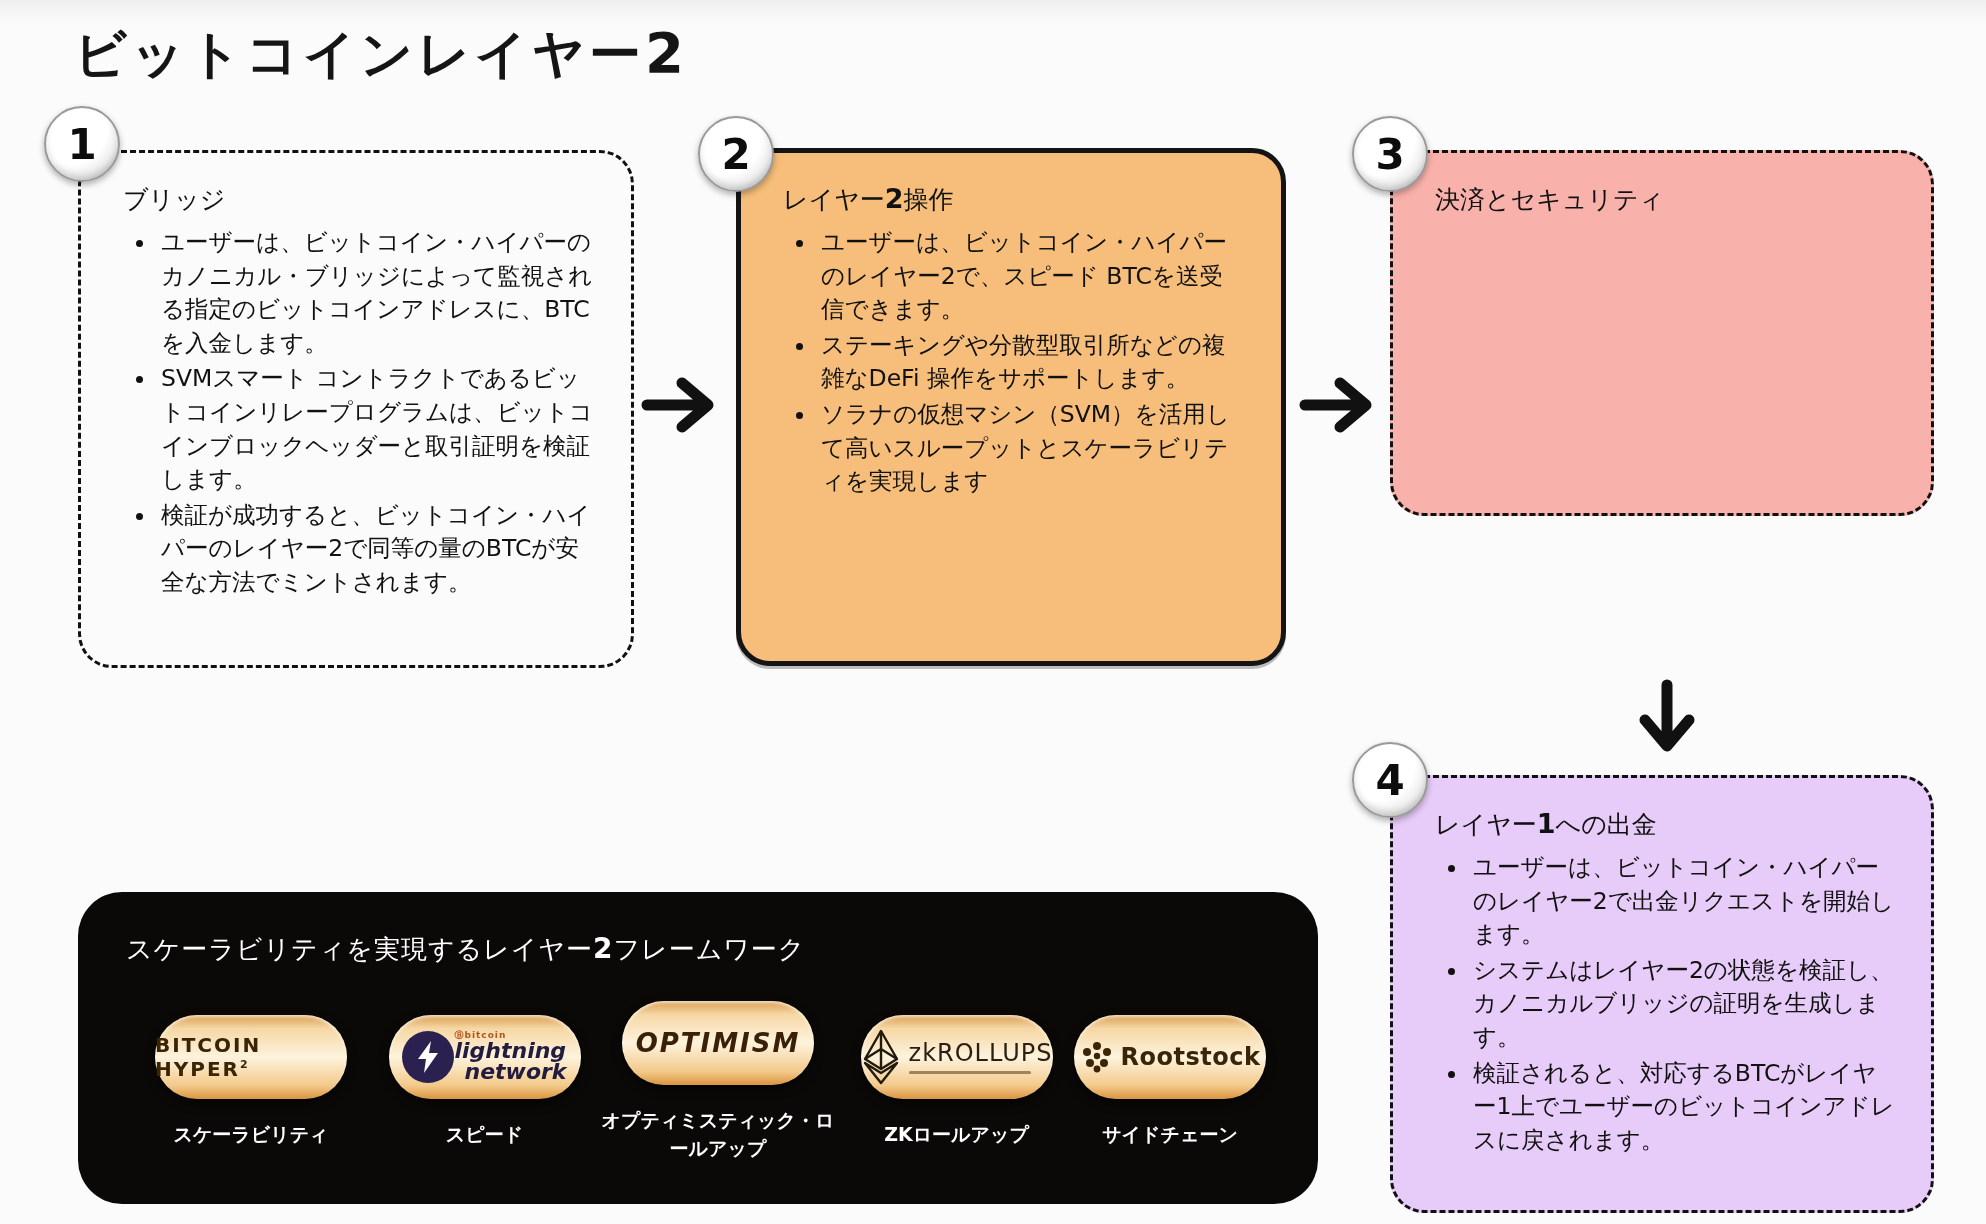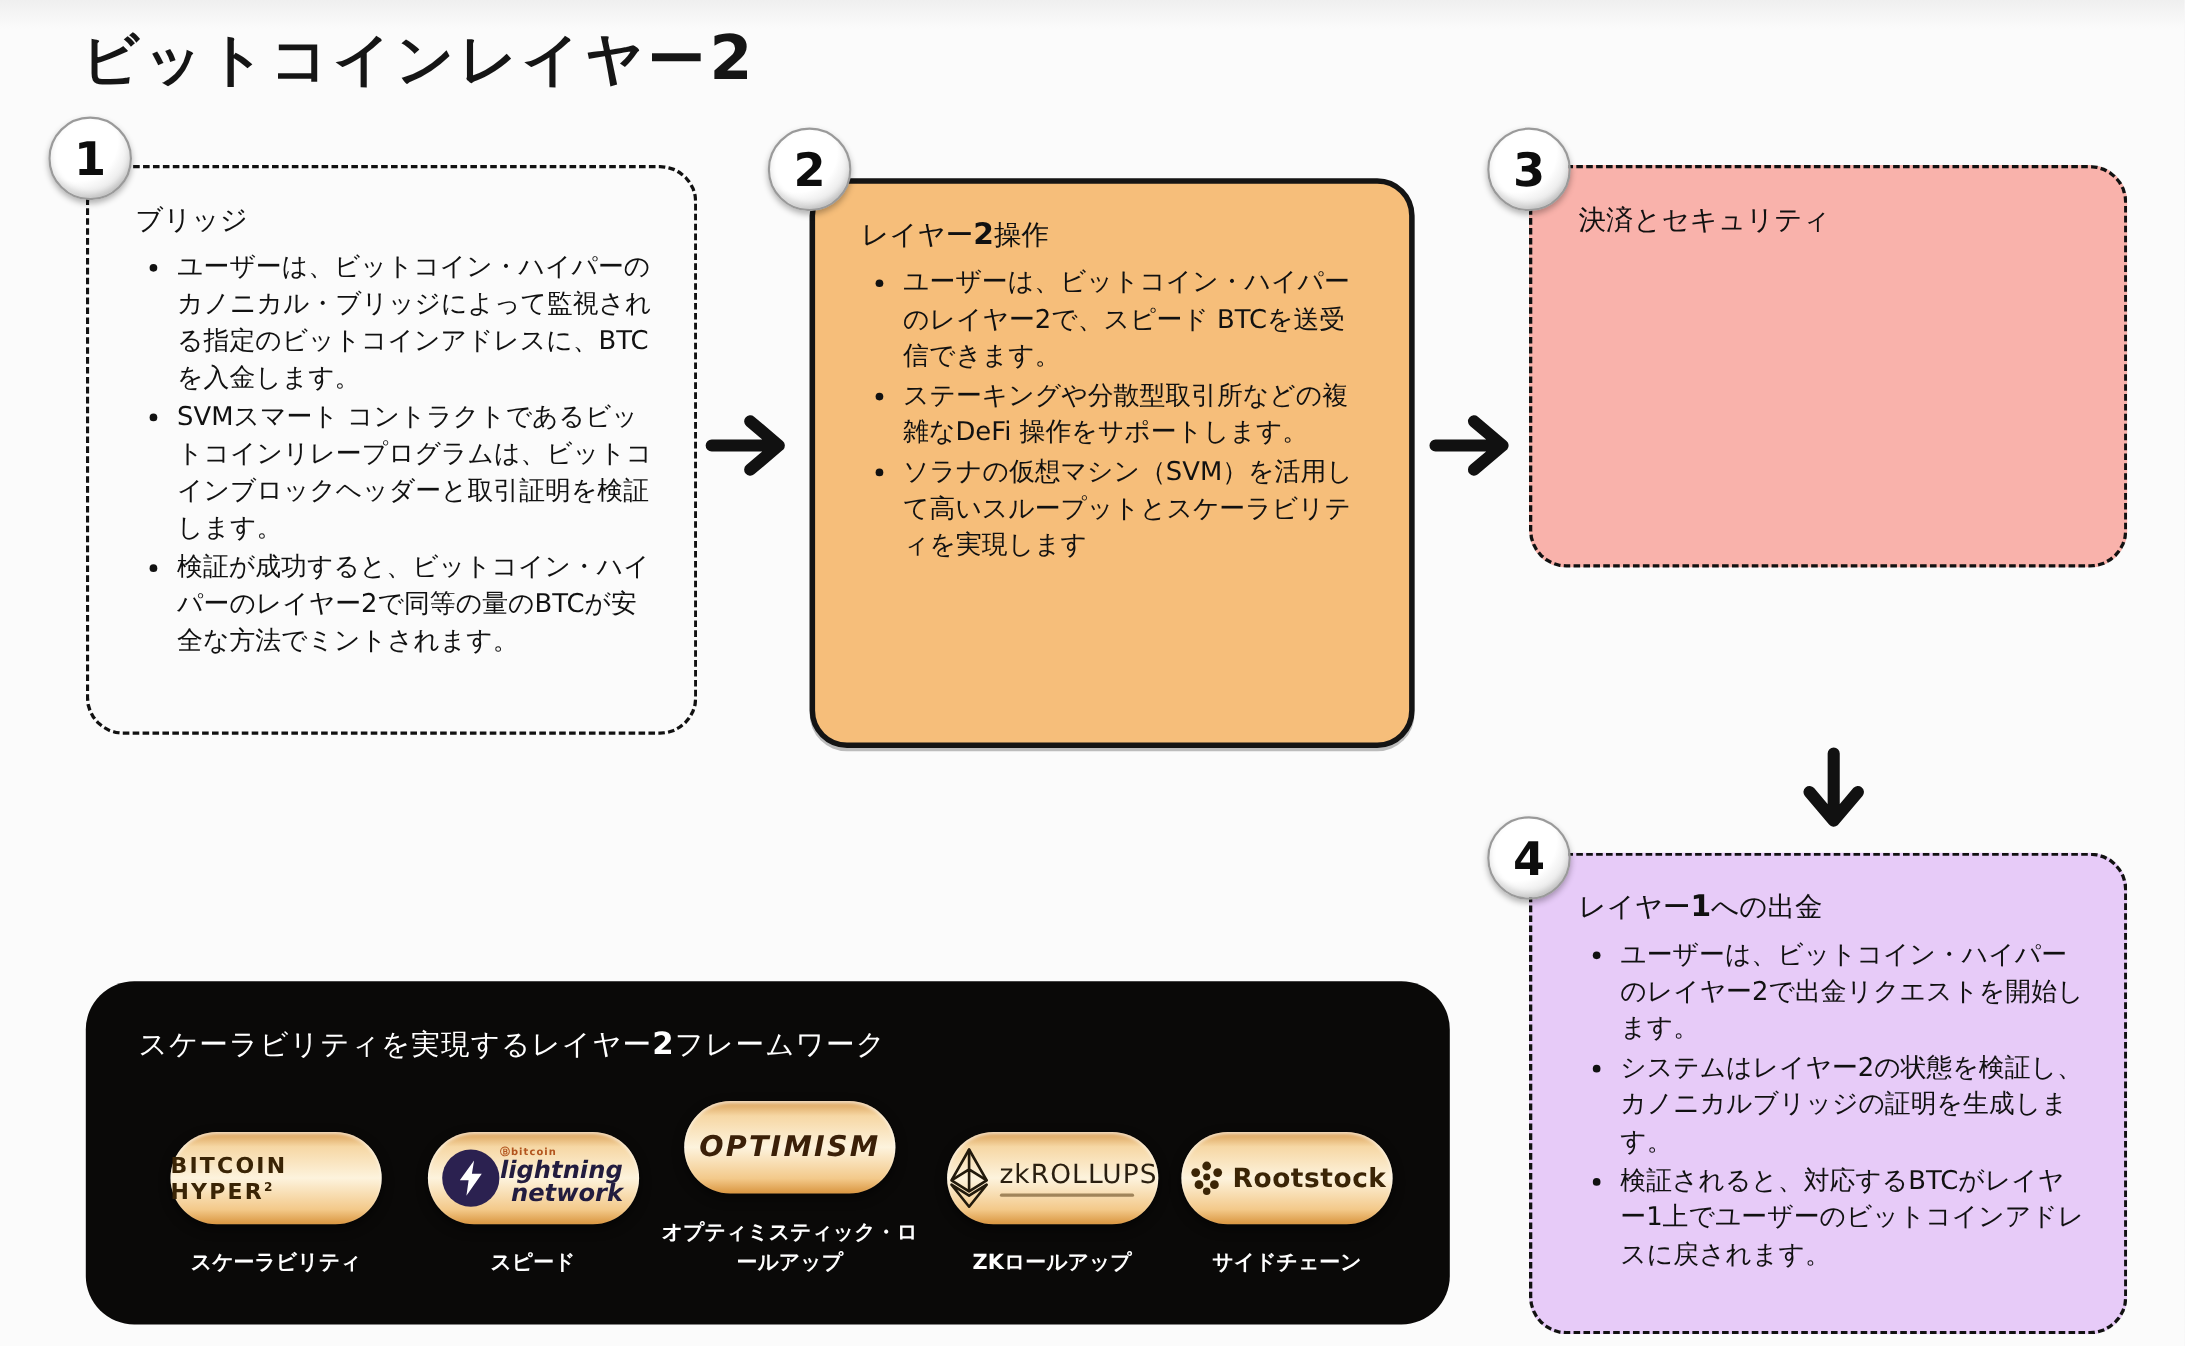--- a/index.html
+++ b/index.html
@@ -33,21 +33,21 @@
   }
 
   .flow-arrow{position:absolute;}
 
   .framework-panel{
     position:absolute;left:78px;top:892px;width:1240px;height:312px;
     border-radius:44px;box-sizing:border-box;padding:40px 48px 0 48px;color:#fff;
   }
   .framework-heading{font-size:26px;font-weight:500;letter-spacing:1px;}
   .framework-heading .xbold{font-weight:900;font-size:28px;}
-  .logo-row{display:flex;justify-content:space-between;align-items:flex-end;margin-top:34px;}
+  .logo-row{display:flex;justify-content:space-between;align-items:center;margin-top:34px;}
   .logo-item{display:flex;flex-direction:column;align-items:center;}
   .logo-pill{
     width:192px;height:84px;border-radius:46px;display:flex;align-items:center;justify-content:center;
     background:linear-gradient(180deg,#d99d52 0%,#f6d7a4 16%,#fdf3dd 50%,#f3c98a 84%,#d9953f 100%);
     box-shadow:0 4px 10px rgba(0,0,0,.55), inset 0 2px 3px rgba(255,255,255,.65);
   }
   .logo-label{margin-top:22px;font-size:19px;font-weight:700;color:#fff;text-align:center;line-height:1.45;}
 
   .logo-bh{font-size:20px;font-weight:900;letter-spacing:2px;color:#3a2405;}
   .logo-bh sup{font-size:11px;}
@@ -89,21 +89,21 @@
     </ul>
   </div>
 
   <div class="flow-arrow" style="left:640px;top:372px;">
     <svg width="84" height="66" viewBox="0 0 84 66">
         <path d="M7 33 H60 M42 11 L68 33 L42 55" stroke="#111" stroke-width="11" stroke-linecap="round" stroke-linejoin="round" fill="none"></path>
       </svg>
   </div>
 
   <div class="badge" style="left:698px;top:116px;">2</div>
-  <div class="step-box solid texture" style="left:736px;top:162px;width:550px;height:518px;background:#f6be7a;">
+  <div class="step-box solid texture" style="left:736px;top:148px;width:550px;height:518px;background:#f6be7a;">
     <div class="step-heading">
       <span>レイヤー</span><span class="xbold">2</span><span>操作</span>
     </div>
     <ul>
       <li>ユーザーは、ビットコイン・ハイパーのレイヤー2で、スピード BTCを送受信できます。</li>
       <li>ステーキングや分散型取引所などの複雑なDeFi 操作をサポートします。</li>
       <li>ソラナの仮想マシン（SVM）を活用して高いスループットとスケーラビリティを実現します</li>
     </ul>
   </div>
 

